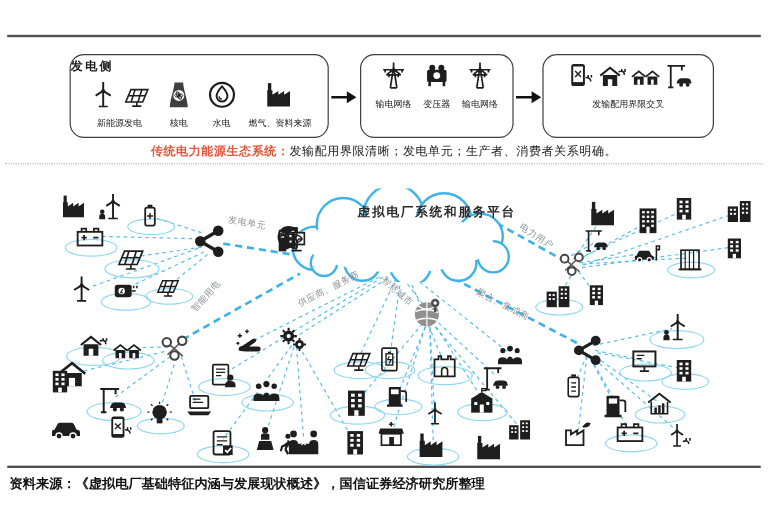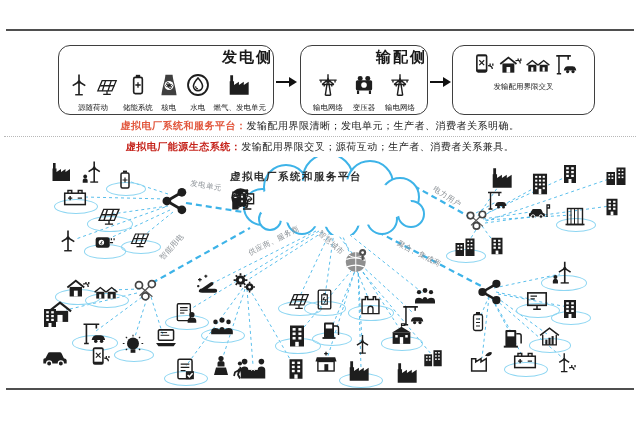--- a/index.html
+++ b/index.html
@@ -1,38 +1,38 @@
 <!DOCTYPE html>
 <html><head>
 <meta charset="utf-8">
 <style>
 html,body{margin:0;padding:0}
 body{width:640px;height:422px;background:#fff;font-family:"Liberation Sans","DejaVu Sans",sans-serif;position:relative;overflow:hidden}
 .page{position:absolute;inset:0}
 .fig-title{position:absolute;left:8px;top:6px;font-size:13px;font-weight:bold;letter-spacing:.5px}
 .title-rule{position:absolute;left:6px;right:6px;top:29px;border-top:2px solid #4f4f4f}
 .fbox{position:absolute;border:1.6px solid #3f3f3f;border-radius:12px;background:#fff;box-sizing:border-box;z-index:2}
-.fbox-title{text-align:right;font-size:15px;font-weight:bold;color:#1a1a1a;margin-top:2px;letter-spacing:2px}
+.fbox-title{text-align:left;font-size:10px;font-weight:bold;color:#1a1a1a;margin-top:2px;letter-spacing:2px}
 .fbox-items{display:flex;justify-content:space-evenly;align-items:flex-end;height:46px;padding:0 4px}
 .fgroup{display:flex;flex-direction:column;align-items:center}
 .ficons{display:flex;align-items:flex-end;gap:2px}
 .flabel{font-size:7.5px;color:#222;margin-top:1px;white-space:nowrap}
 .flow-arrow{position:absolute;z-index:2}
 .summary-row{position:absolute;width:100%;text-align:center;font-size:10px;color:#222;letter-spacing:.5px}
 .summary-label{font-weight:bold}
 .dotted-rule{position:absolute;left:4px;right:4px;border-top:1px dotted #b8b8b8}
 .src-rule{position:absolute;left:6px;right:6px;top:388px;border-top:2px solid #4f4f4f}
 .source{position:absolute;left:8px;top:396px;font-size:11px;font-weight:bold;color:#111}
 #net-lines{position:absolute;left:0;top:0;z-index:1}
 .nicon{position:absolute;z-index:2}
 .nicon svg{display:block;position:relative;z-index:1}
 .halo{position:absolute;border:1px solid #8ed6f2;border-radius:50%;z-index:0}
 .cloud{position:absolute;z-index:3}
 .cloud svg{position:absolute;left:0;top:0}
-.cloud-title{position:absolute;width:100%;text-align:left;font-size:10.5px;font-weight:bold;color:#2b2b2b;letter-spacing:1.5px;z-index:2}
+.cloud-title{position:absolute;width:100%;text-align:right;font-size:10.5px;font-weight:bold;color:#2b2b2b;letter-spacing:1.5px;z-index:2}
 .cloud-icons{position:absolute;width:100%;display:flex;justify-content:center;align-items:center;gap:9px;z-index:2}
 .edge-label{position:absolute;font-size:7.5px;color:#8b9196;white-space:nowrap;z-index:4;letter-spacing:.5px}
 </style>
 </head>
 <body>
 
 <div class="page">
   <div class="title-rule"></div>
 
   <div id="flow-layer">
@@ -49,31 +49,21 @@
                   <path d="M8.5 21h7" stroke="#1e1e1e" stroke-width="1.3"></path>
                 </svg></span>
               <span><svg width="26" height="26" viewBox="0 0 24 24">
                   <g stroke="#1e1e1e" stroke-width="1.2" fill="none">
                     <path d="M3.5 17.5L7.5 8h13l-4 9.5z"></path>
                     <path d="M5.8 12.7h13M10.7 8l-3 9.5M15.9 8l-3 9.5"></path>
                     <path d="M12 17.5v3.2M8.5 20.7h7"></path>
                   </g>
                 </svg></span>
             </div>
-            <div class="flabel">源随荷动</div>
-          </div>
-          <div class="fgroup">
-            <div class="ficons">
-              <span><svg width="26" height="26" viewBox="0 0 24 24">
-                  <rect x="8" y="5" width="8" height="15" rx="1.5" fill="none" stroke="#1e1e1e" stroke-width="1.5"></rect>
-                  <rect x="10" y="2.6" width="4" height="2" fill="#1e1e1e"></rect>
-                  <path d="M12 9.5v5M9.5 12h5" stroke="#1e1e1e" stroke-width="1.2"></path>
-                </svg></span>
-            </div>
-            <div class="flabel">储能系统</div>
+            <div class="flabel">新能源发电</div>
           </div>
           <div class="fgroup">
             <div class="ficons">
               <span><svg width="26" height="26" viewBox="0 0 24 24">
                   <path d="M8.7 2.5C8.3 8.5 6 12.5 5 21.5h14c-1-9-3.3-13-3.7-19z" fill="#3f3f3f"></path>
                   <circle cx="12" cy="12.5" r="4.2" fill="#fff"></circle>
                   <circle cx="12" cy="12.5" r="1.1" fill="#1e1e1e"></circle>
                   <ellipse cx="12" cy="12.5" rx="3.2" ry="1.3" fill="none" stroke="#1e1e1e" stroke-width=".7"></ellipse>
                   <ellipse cx="12" cy="12.5" rx="3.2" ry="1.3" fill="none" stroke="#1e1e1e" stroke-width=".7" transform="rotate(60 12 12.5)"></ellipse>
                 </svg></span>
@@ -90,26 +80,25 @@
             </div>
             <div class="flabel">水电</div>
           </div>
           <div class="fgroup">
             <div class="ficons">
               <span><svg width="26" height="26" viewBox="0 0 24 24">
                   <rect x="3" y="3" width="2.6" height="7" fill="#1e1e1e"></rect>
                   <path d="M2.5 21V8.5h4v3.5l4.5-3v3l4.5-3v3l4.5-3V21z" fill="#1e1e1e"></path>
                 </svg></span>
             </div>
-            <div class="flabel">燃气、发电单元</div>
+            <div class="flabel">燃气、资料来源</div>
           </div>
         </div>
       </div>
       <div class="fbox" style="left: 300px; top: 45px; width: 128px; height: 70px;">
-        <div class="fbox-title">输配侧</div>
         <div class="fbox-items">
           <div class="fgroup">
             <div class="ficons">
               <span><svg width="26" height="26" viewBox="0 0 24 24">
                   <g stroke="#1e1e1e" fill="none" stroke-width="1.3">
                     <path d="M12 2v3M9.5 21.5L12 5l2.5 16.5M4 7.5h16M6.5 11.5h11M6.5 11.5l5-4M17.5 11.5l-5-4M9.5 21.5h5"></path>
                     <path d="M5.5 7.5v2.2M18.5 7.5v2.2M8.5 11.5v1.8M15.5 11.5v1.8"></path>
                   </g>
                 </svg></span>
             </div>
@@ -179,26 +168,23 @@
           <path d="M0 6H14" stroke="#111" stroke-width="2"></path>
           <path d="M13 1L21 6L13 11z" fill="#111"></path>
         </svg></div>
       <div class="flow-arrow" style="left: 430px; top: 74px; position: absolute;"><svg width="22" height="12">
           <path d="M0 6H14" stroke="#111" stroke-width="2"></path>
           <path d="M13 1L21 6L13 11z" fill="#111"></path>
         </svg></div>
     </div>
 
   <div class="summary-row" style="top:119px">
-    <span class="summary-label" style="color: rgb(226, 87, 61);">虚拟电厂系统和服务平台：</span><span>发输配用界限清晰；发电单元；生产者、消费者关系明确。</span>
+    <span class="summary-label" style="color: rgb(226, 87, 61);">传统电力能源生态系统：</span><span>发输配用界限清晰；发电单元；生产者、消费者关系明确。</span>
   </div>
   <div class="dotted-rule" style="top:136px"></div>
-  <div class="summary-row" style="top:140px">
-    <span class="summary-label" style="color: rgb(197, 35, 27);">虚拟电厂能源生态系统：</span><span>发输配用界限交叉；源荷互动；生产者、消费者关系兼具。</span>
-  </div>
 
   <svg id="net-lines" width="640" height="422">
       <line x1="186" y1="203" x2="243" y2="212" stroke="#3db3e8" stroke-width="2.2" stroke-dasharray="6 4"></line>
       <line x1="414" y1="186" x2="468" y2="216" stroke="#3db3e8" stroke-width="2.2" stroke-dasharray="6 4"></line>
       <line x1="152" y1="283" x2="250" y2="228" stroke="#3db3e8" stroke-width="2.2" stroke-dasharray="6 4"></line>
       <line x1="378" y1="232" x2="483" y2="287" stroke="#3db3e8" stroke-width="2.2" stroke-dasharray="6 4"></line>
       <line x1="168" y1="194" x2="128" y2="181" stroke="#3db3e8" stroke-width="1" stroke-dasharray="3 3" opacity="0.85"></line>
       <line x1="166" y1="199" x2="84" y2="197" stroke="#3db3e8" stroke-width="1" stroke-dasharray="3 3" opacity="0.85"></line>
       <line x1="168" y1="206" x2="112" y2="214" stroke="#3db3e8" stroke-width="1" stroke-dasharray="3 3" opacity="0.85"></line>
       <line x1="170" y1="210" x2="106" y2="240" stroke="#3db3e8" stroke-width="1" stroke-dasharray="3 3" opacity="0.85"></line>
@@ -938,13 +924,14 @@
   <div id="edge-labels">
       <span class="edge-label" style="left: 206px; top: 186px; transform: translate(-50%, -50%) rotate(10deg);">发电单元</span>
       <span class="edge-label" style="left: 447px; top: 197px; transform: translate(-50%, -50%) rotate(33deg);">电力用户</span>
       <span class="edge-label" style="left: 172px; top: 247px; transform: translate(-50%, -50%) rotate(-48deg);">智能用电</span>
       <span class="edge-label" style="left: 274px; top: 241px; transform: translate(-50%, -50%) rotate(-27deg);">供应商、服务商</span>
       <span class="edge-label" style="left: 331px; top: 243px; transform: translate(-50%, -50%) rotate(42deg);">智慧城市</span>
       <span class="edge-label" style="left: 419px; top: 254px; transform: translate(-50%, -50%) rotate(27deg);">聚合、集成商</span>
     </div>
 
   <div class="src-rule"></div>
+  <div class="source">资料来源：《虚拟电厂基础特征内涵与发展现状概述》，国信证券经济研究所整理</div>
 </div>
 
 </body></html>

